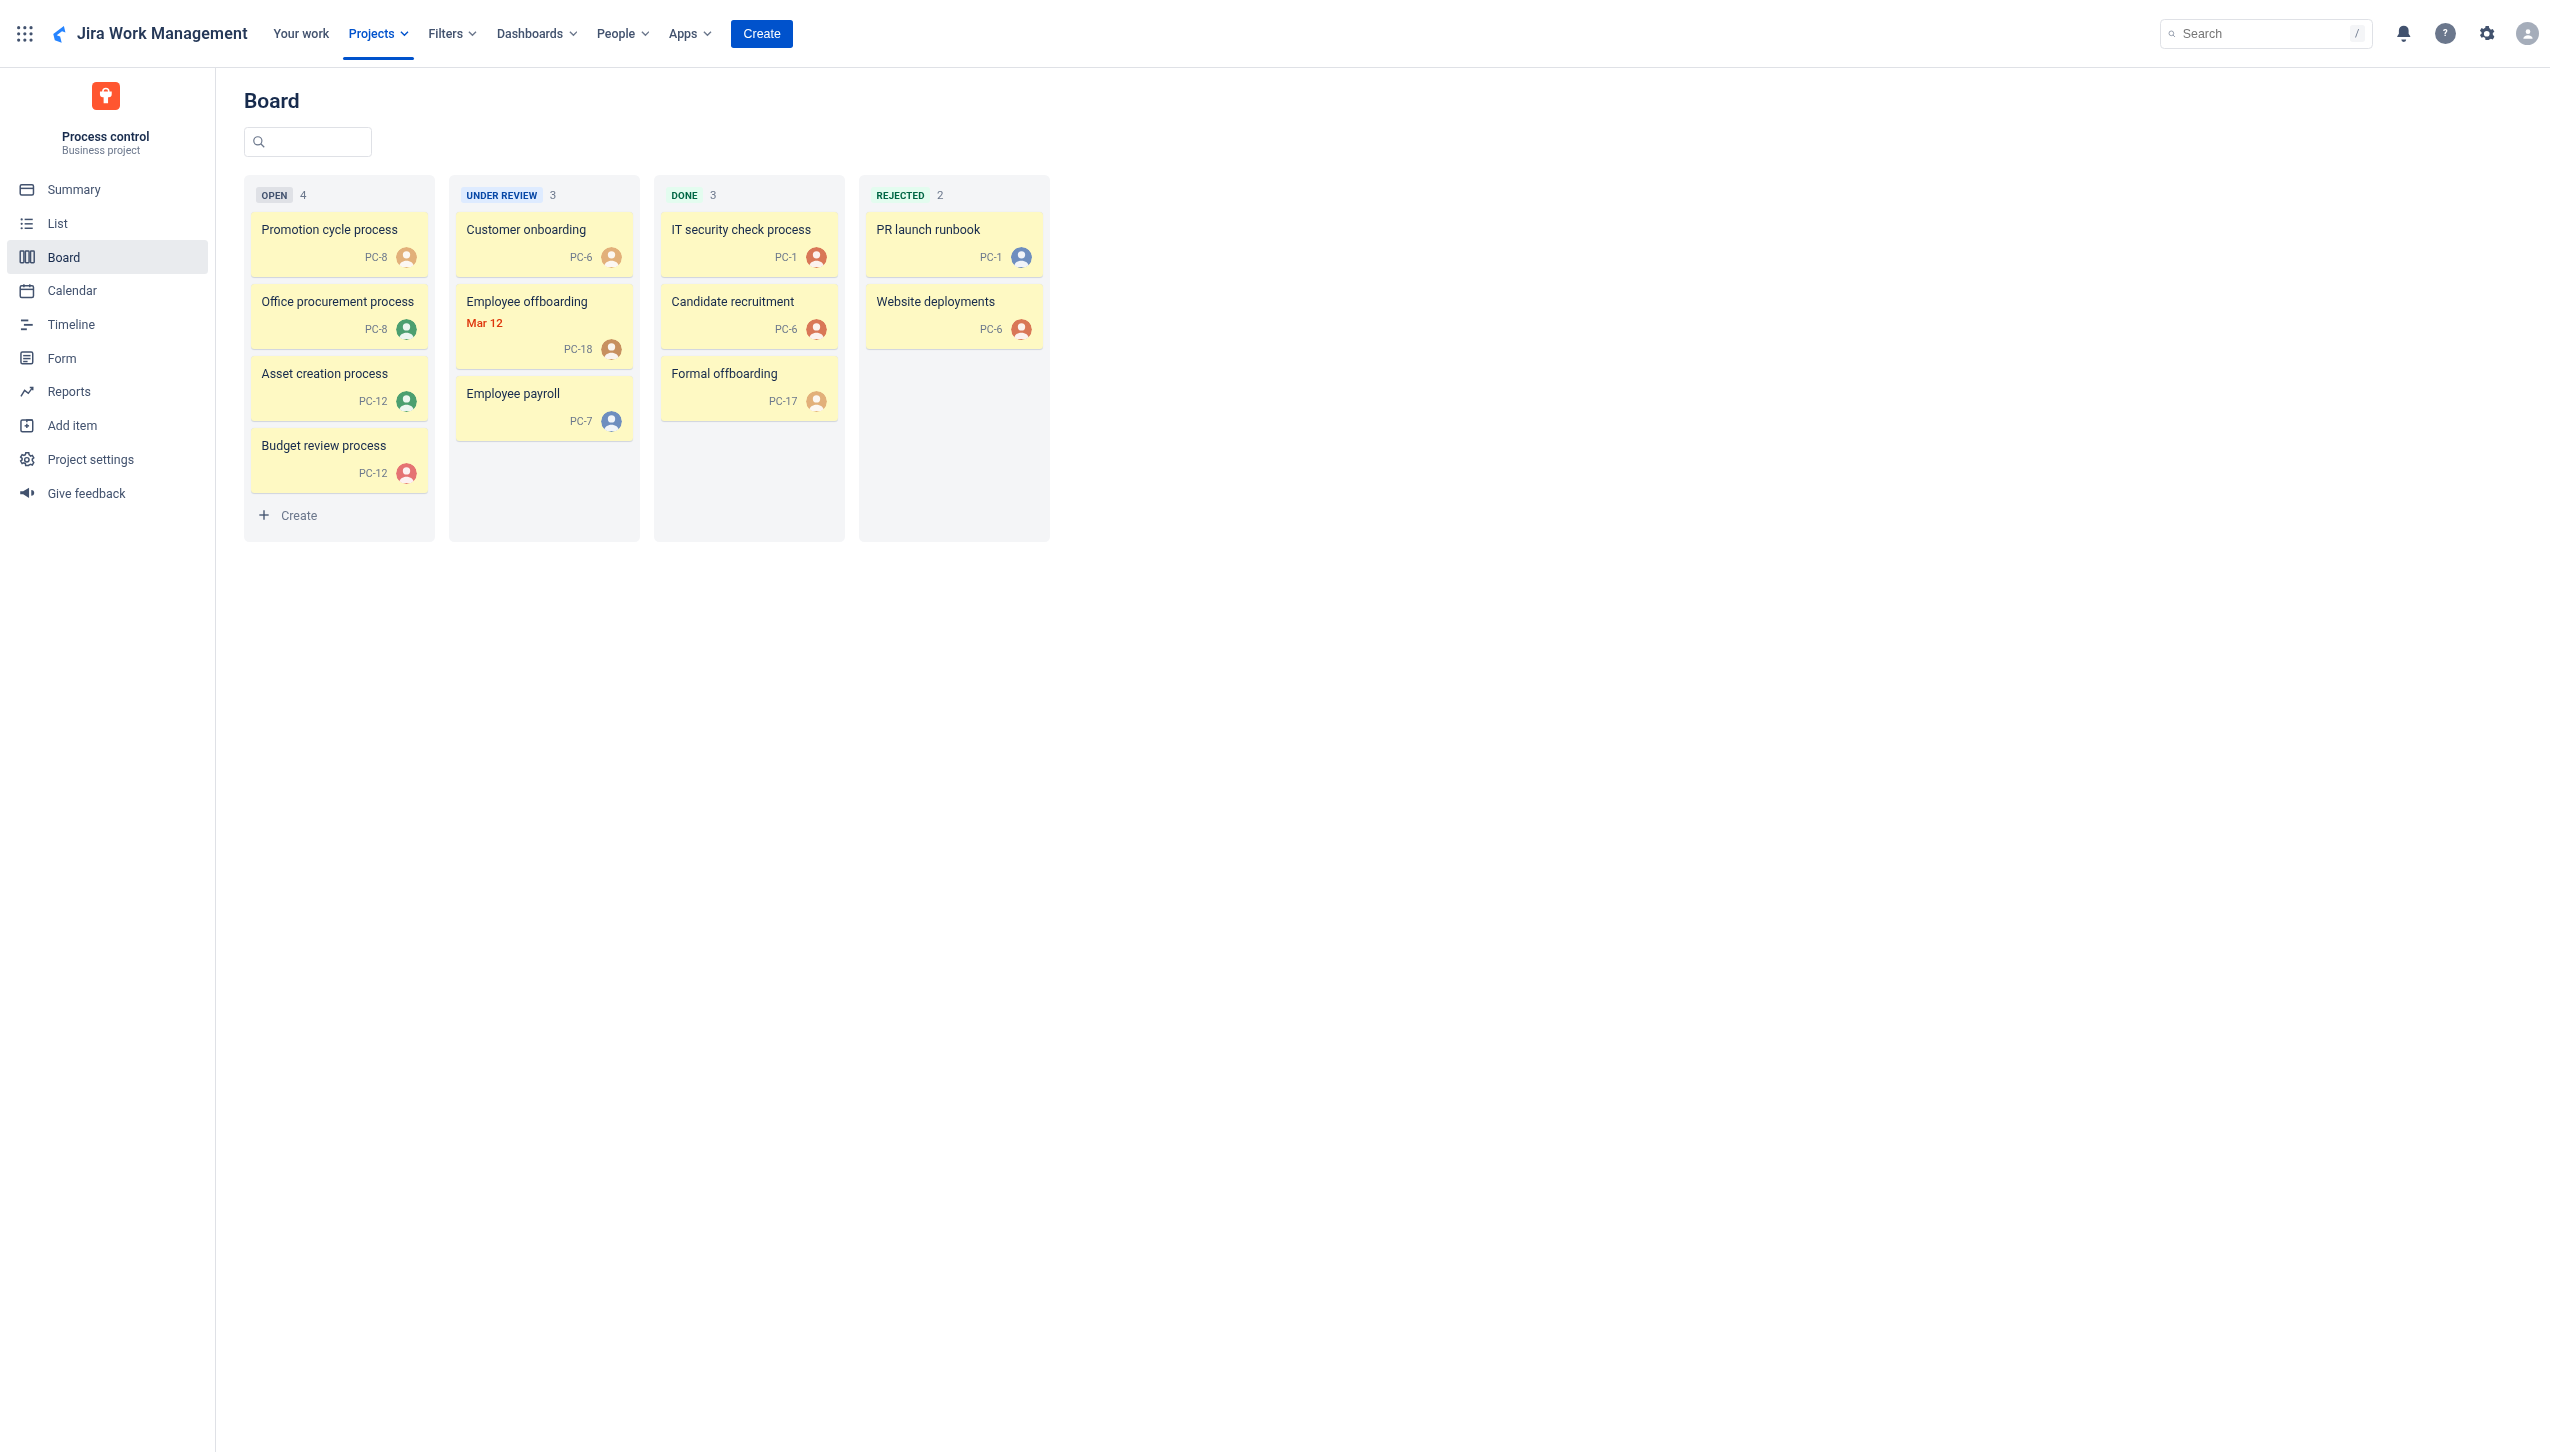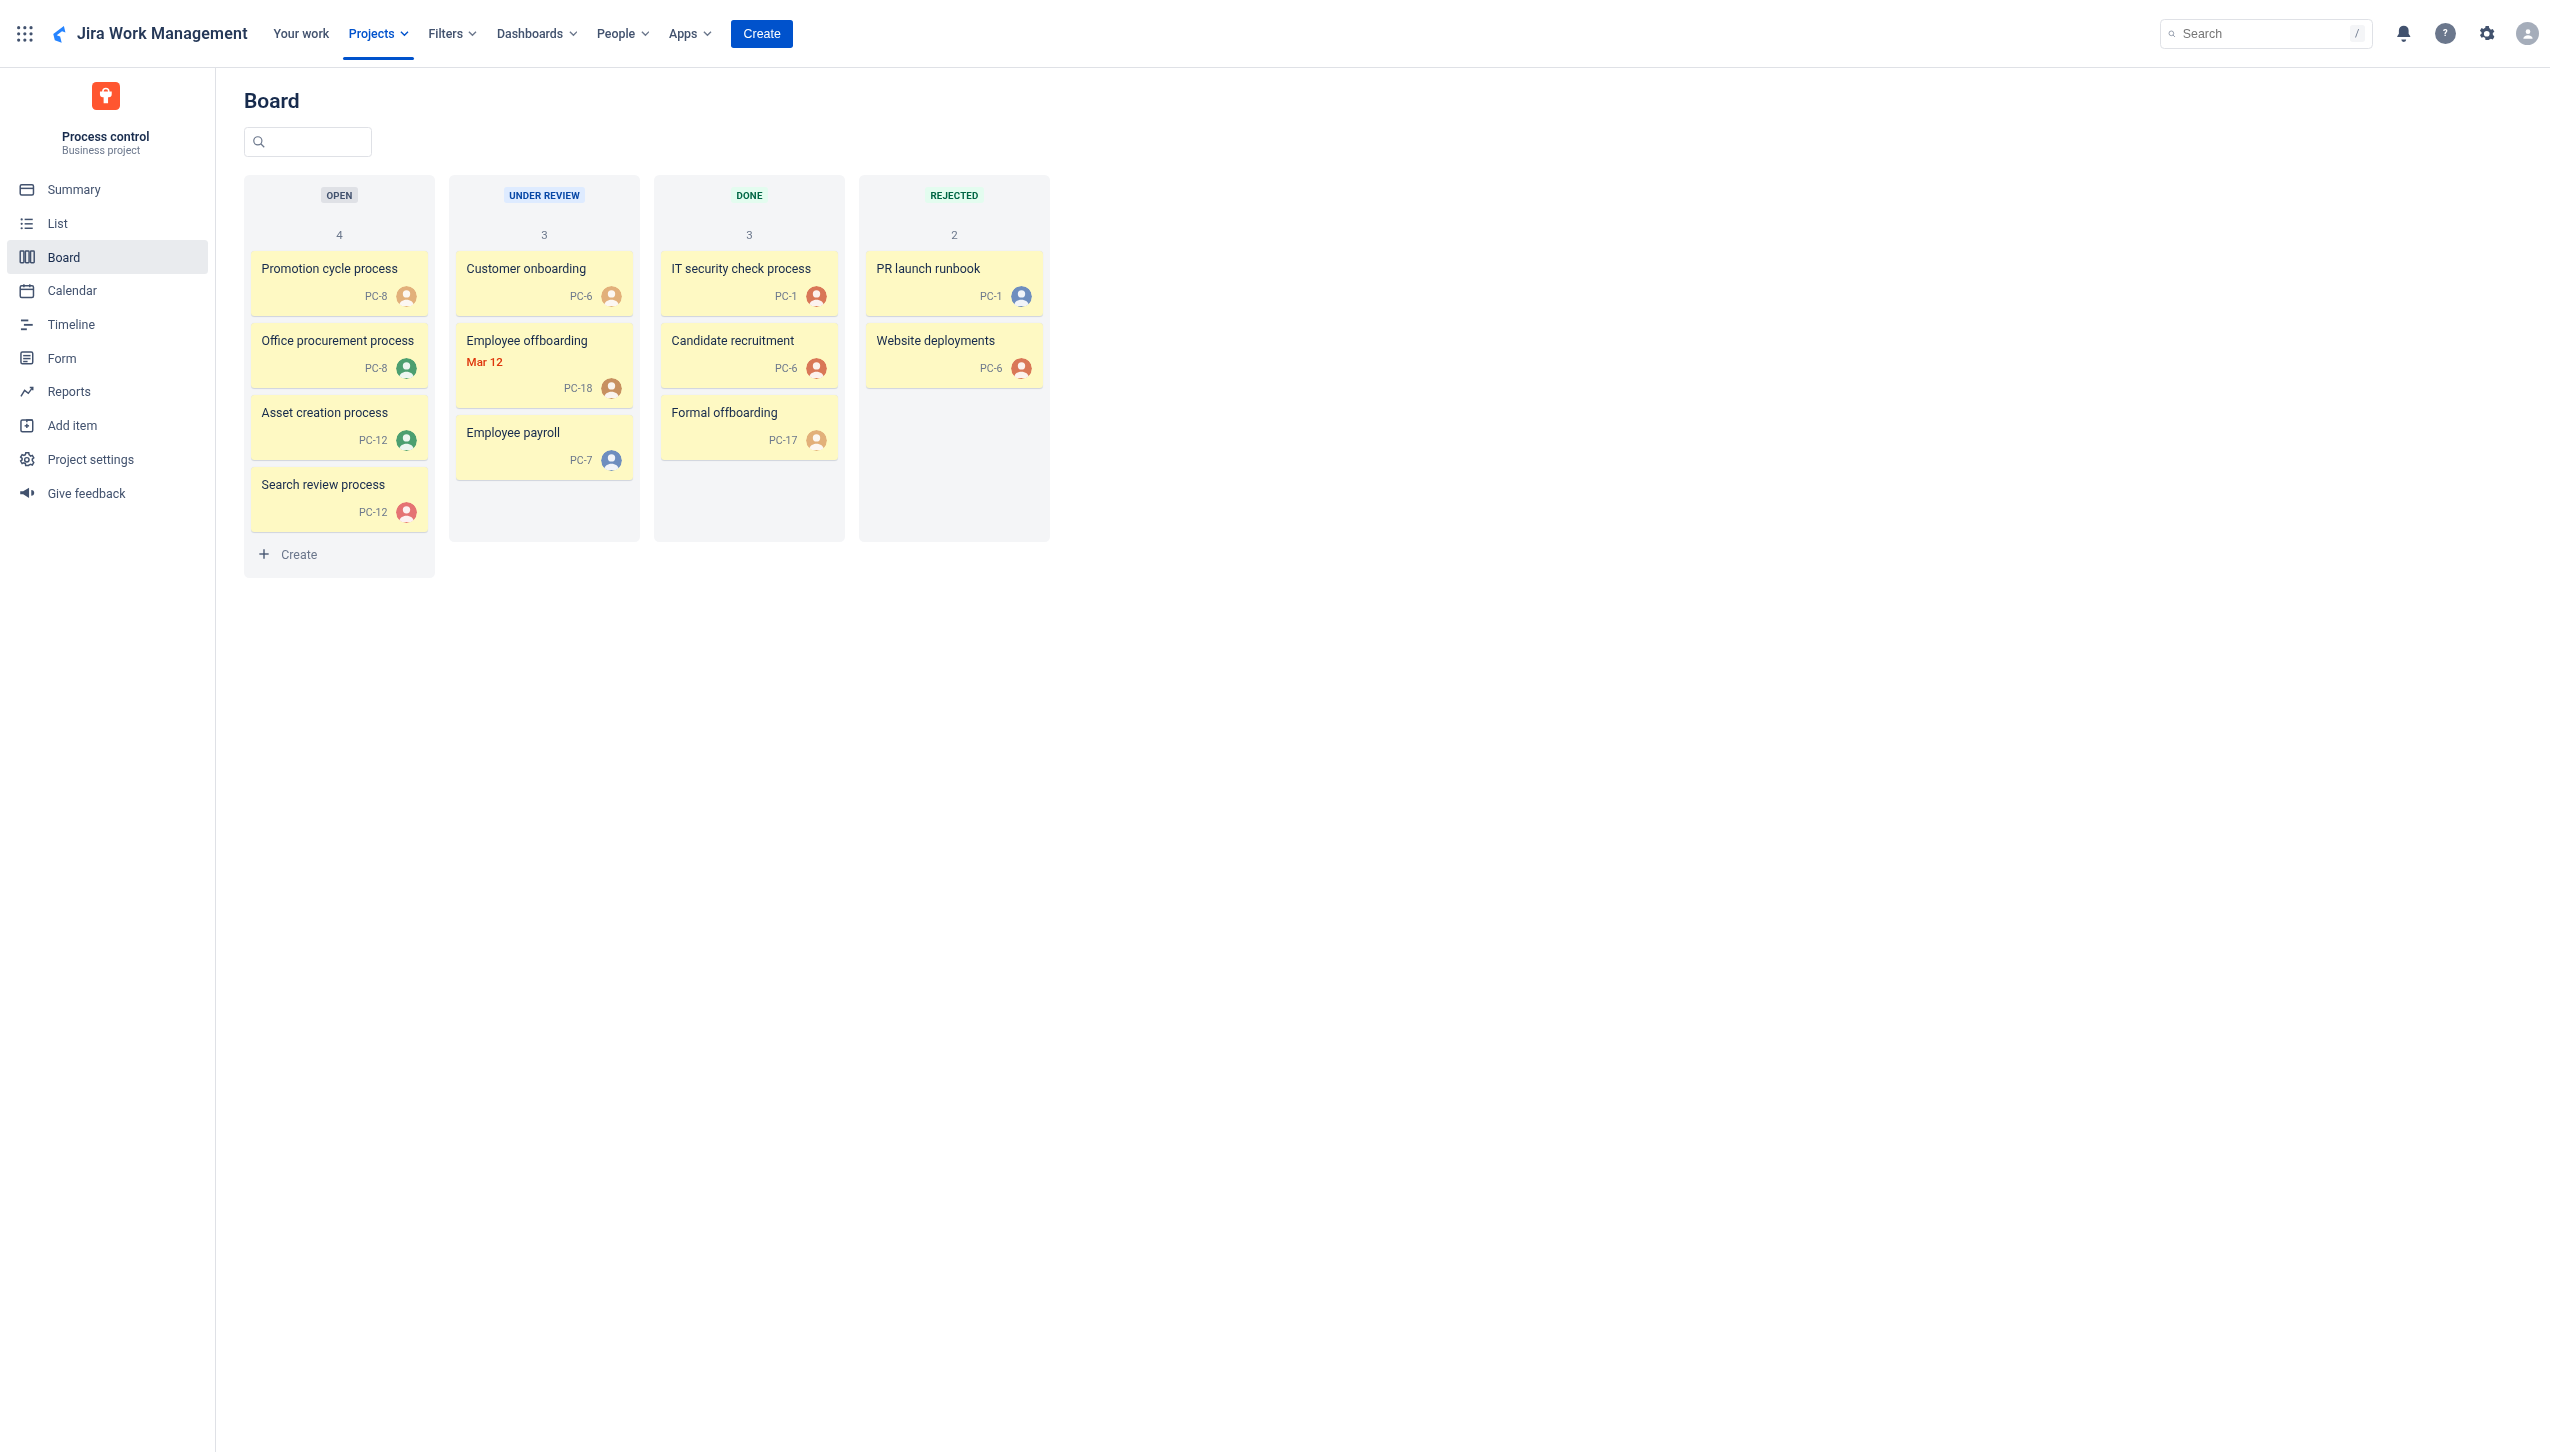--- a/index.html
+++ b/index.html
@@ -95,21 +95,21 @@
   .side-item svg { width:17.7px; height:17.7px; flex-shrink:0; }
 
   .main { flex:1; padding:21px 28px; overflow:auto; }
   .page-title { font-size:21px; font-weight:600; color:#172B4D; }
   .board-search { margin-top:14px; display:flex; align-items:center; border:1.8px solid #dfe1e6; border-radius:3.5px; width:128px; height:30px; padding:0 7px;}
   .board-search svg { width:14px; height:14px; flex-shrink:0; }
   .board-search input { border:none; outline:none; width:100%; background:transparent; }
 
   .board-cols { display:flex; gap:14px; margin-top:17.7px; align-items:flex-start; }
   .col { background:#F4F5F7; border-radius:5.3px; width:191px; flex-shrink:0; padding:7px 7px 8.9px 7px; min-height:367px;}
-  .col-header { display:flex; align-items:center; gap:25px; padding:5.3px 5.3px 8.9px 5.3px;flex-direction:column;}
+  .col-header { display:flex; align-items:center; gap:7px; padding:5.3px 5.3px 8.9px 5.3px;}
   .col-badge { font-size:9.7px; font-weight:700; letter-spacing:0.2px; padding:2.7px 5.3px; border-radius:2.7px; }
   .col-count { font-size:11.5px; color:#6B778C; }
 
   .card { background:#fef9c3; border-radius:3.5px; padding:8.9px 10.6px; margin-bottom:7px; box-shadow:0 0.9px 0.9px rgba(9,30,66,0.15); cursor:pointer; }
   .card-title { font-size:12.4px; color:#172B4D; line-height:1.4; }
   .card-date { color:#DE350B; font-size:11.5px; font-weight:500; margin-top:5.3px;}
   .card-footer { display:flex; align-items:center; justify-content:flex-end; gap:8.9px; margin-top:8.9px;}
   .card-key { font-size:10.6px; color:#6B778C; }
   .avatar { width:21px; height:21px; border-radius:50%; flex-shrink:0; }
 
@@ -359,21 +359,21 @@
       <div class="card-footer">
         <span class="card-key">PC-12</span>
         <svg class="avatar" viewBox="0 0 40 40">
     <circle cx="20" cy="20" r="20" fill="#4C9F70"></circle>
     <circle cx="20" cy="15" r="7" fill="#fff" opacity="0.9"></circle>
     <path d="M6 38c0-8 7-12 14-12s14 4 14 12" fill="#fff" opacity="0.9"></path>
   </svg>
       </div>
     </div>
           <div class="card">
-      <div class="card-title">Search review process</div>
+      <div class="card-title">Budget review process</div>
 
       <div class="card-footer">
         <span class="card-key">PC-12</span>
         <svg class="avatar" viewBox="0 0 40 40">
     <circle cx="20" cy="20" r="20" fill="#E57373"></circle>
     <circle cx="20" cy="15" r="7" fill="#fff" opacity="0.9"></circle>
     <path d="M6 38c0-8 7-12 14-12s14 4 14 12" fill="#fff" opacity="0.9"></path>
   </svg>
       </div>
     </div>

